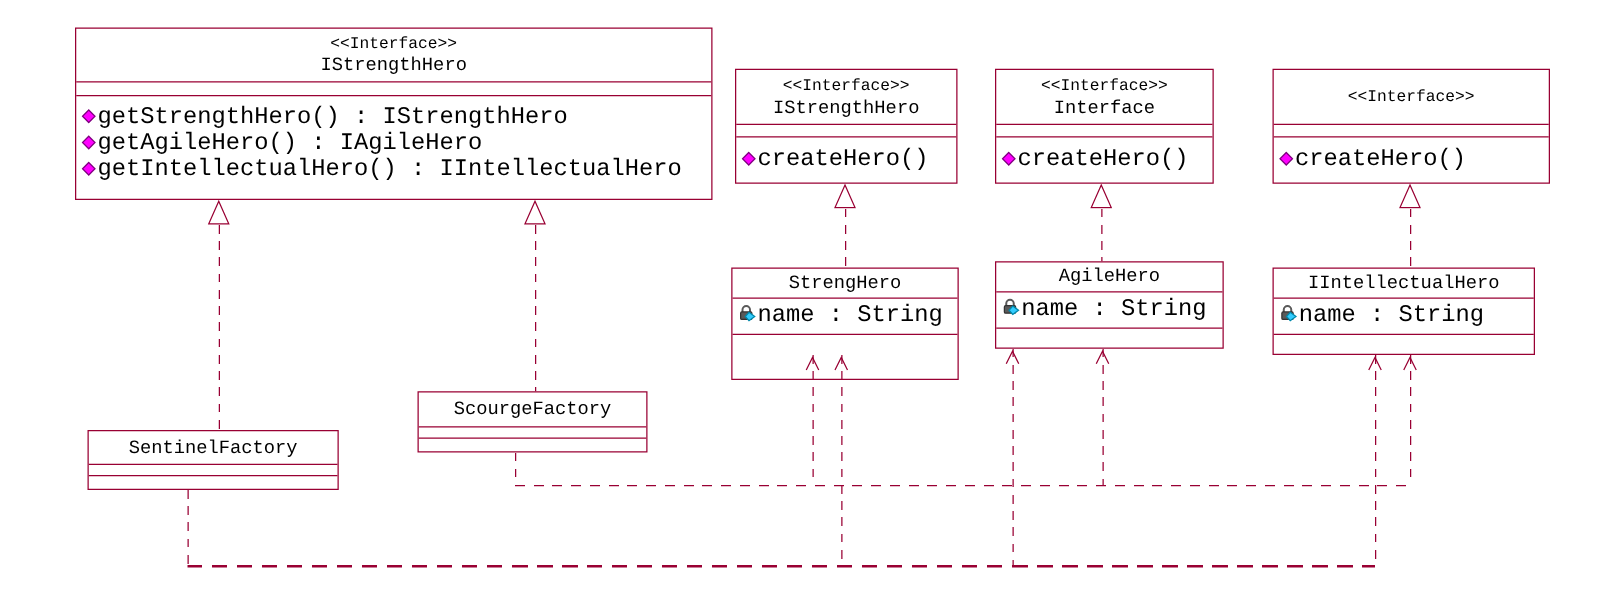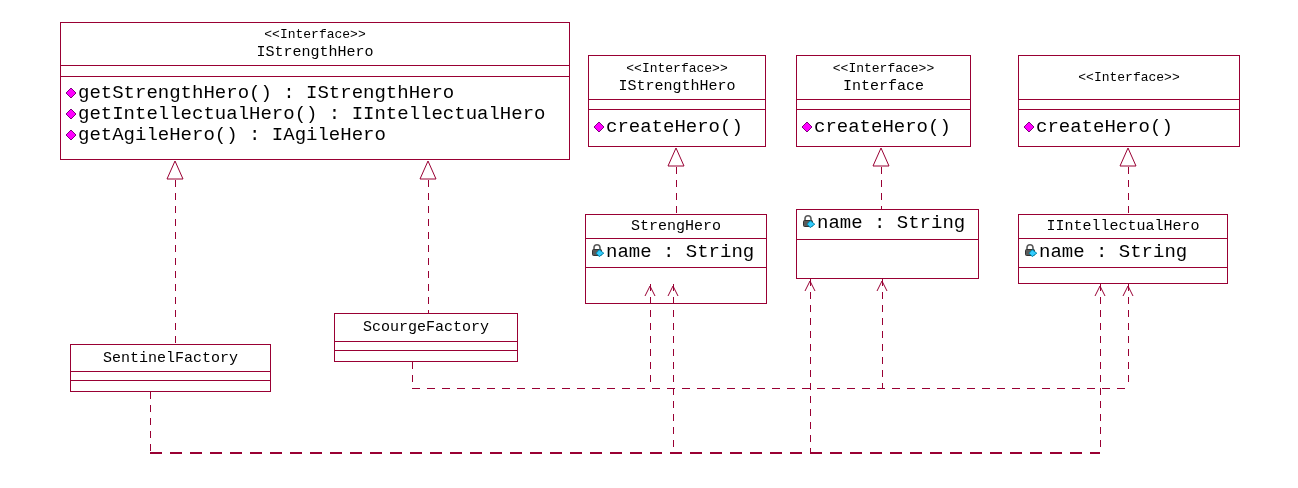--- a/index.html
+++ b/index.html
@@ -76,27 +76,27 @@
       <div class="member">
         <span class="micon"><svg width="12" height="12" viewBox="0 0 12 12">
               <polygon points="6,1 11,6 6,11 1,6"></polygon>
             </svg></span>
         <span>getStrengthHero() : IStrengthHero</span>
       </div>
       <div class="member">
         <span class="micon"><svg width="12" height="12" viewBox="0 0 12 12">
               <polygon points="6,1 11,6 6,11 1,6"></polygon>
             </svg></span>
+        <span>getAgileHero() : IAgileHero</span>
+      </div>
+      <div class="member">
+        <span class="micon"><svg width="12" height="12" viewBox="0 0 12 12">
+              <polygon points="6,1 11,6 6,11 1,6"></polygon>
+            </svg></span>
         <span>getIntellectualHero() : IIntellectualHero</span>
-      </div>
-      <div class="member">
-        <span class="micon"><svg width="12" height="12" viewBox="0 0 12 12">
-              <polygon points="6,1 11,6 6,11 1,6"></polygon>
-            </svg></span>
-        <span>getAgileHero() : IAgileHero</span>
       </div>
     </div>
   </div>
 
   <div class="uml-box" style="left:588px;top:55px;width:178px;height:92px">
     <div class="cmp title" style="height:43px">
       <div class="stereo">&lt;&lt;Interface&gt;&gt;</div>
       <div class="cname">IStrengthHero</div>
     </div>
     <div class="cmp" style="height:10px"></div>
@@ -152,20 +152,23 @@
               <rect class="lockbody" x="2.5" y="6.5" width="9" height="6" rx="1"></rect>
               <polygon class="adiamond" points="9.2,6.8 13.8,10.2 9.2,13.6 6.2,10.2"></polygon>
             </svg></span>
         <span>name : String</span>
       </div>
     </div>
     <div class="cmp grow"></div>
   </div>
 
   <div class="uml-box" style="left:796px;top:209px;width:183px;height:70px">
+    <div class="cmp title" style="height:23px">
+      <div class="cname">AgileHero</div>
+    </div>
     <div class="cmp" style="height:29px">
       <div class="member" style="line-height:27px">
         <span class="aicon"><svg width="15" height="15" viewBox="0 0 15 15">
               <path class="shackle" d="M4,7 v-2.2 a3,3 0 0 1 6,0 v2.2"></path>
               <rect class="lockbody" x="2.5" y="6.5" width="9" height="6" rx="1"></rect>
               <polygon class="adiamond" points="9.2,6.8 13.8,10.2 9.2,13.6 6.2,10.2"></polygon>
             </svg></span>
         <span>name : String</span>
       </div>
     </div>

